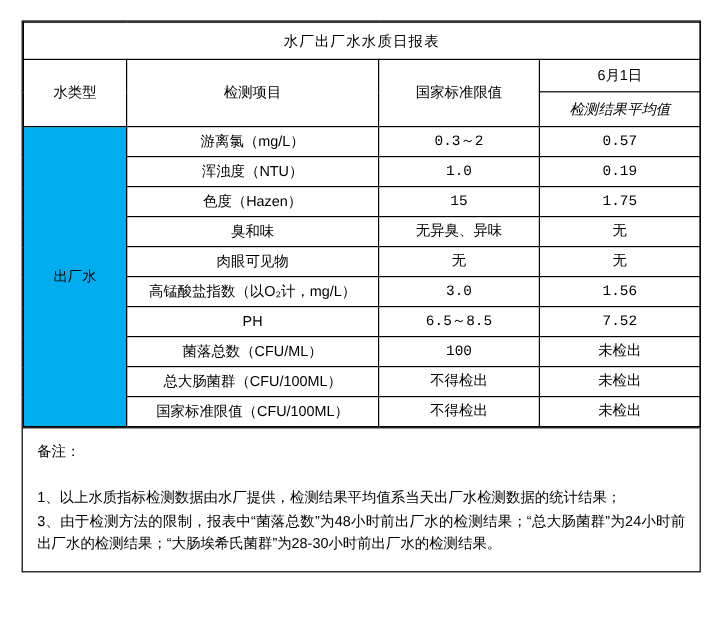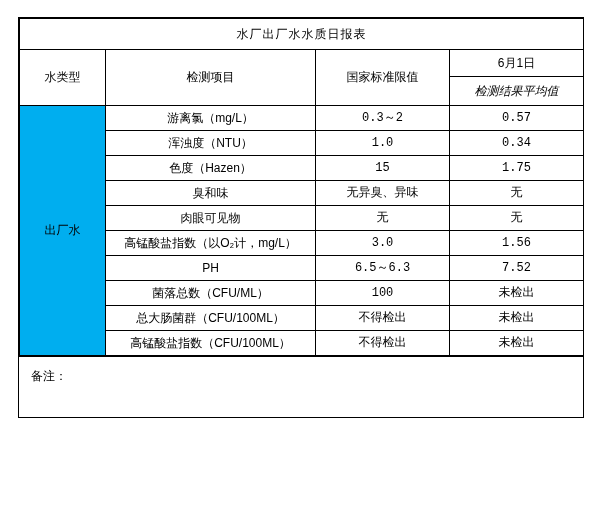--- a/index.html
+++ b/index.html
@@ -117,21 +117,21 @@
 
       <tr>
         <td class="watertype-cell" rowspan="10">出厂水</td>
         <td class="item-cell">游离氯（mg/L）</td>
         <td class="val-cell">0.3～2</td>
         <td class="val-cell">0.57</td>
       </tr>
       <tr>
         <td class="item-cell">浑浊度（NTU）</td>
         <td class="val-cell">1.0</td>
-        <td class="val-cell">0.34</td>
+        <td class="val-cell">0.19</td>
       </tr>
       <tr>
         <td class="item-cell">色度（Hazen）</td>
         <td class="val-cell">15</td>
         <td class="val-cell">1.75</td>
       </tr>
       <tr>
         <td class="item-cell">臭和味</td>
         <td class="val-cell">无异臭、异味</td>
         <td class="val-cell">无</td>
@@ -141,37 +141,39 @@
         <td class="val-cell">无</td>
         <td class="val-cell">无</td>
       </tr>
       <tr>
         <td class="item-cell">高锰酸盐指数（以O₂计，mg/L）</td>
         <td class="val-cell">3.0</td>
         <td class="val-cell">1.56</td>
       </tr>
       <tr>
         <td class="item-cell">PH</td>
-        <td class="val-cell">6.5～6.3</td>
+        <td class="val-cell">6.5～8.5</td>
         <td class="val-cell">7.52</td>
       </tr>
       <tr>
         <td class="item-cell">菌落总数（CFU/ML）</td>
         <td class="val-cell">100</td>
         <td class="val-cell">未检出</td>
       </tr>
       <tr>
         <td class="item-cell">总大肠菌群（CFU/100ML）</td>
         <td class="val-cell">不得检出</td>
         <td class="val-cell">未检出</td>
       </tr>
       <tr>
-        <td class="item-cell">高锰酸盐指数（CFU/100ML）</td>
+        <td class="item-cell">国家标准限值（CFU/100ML）</td>
         <td class="val-cell">不得检出</td>
         <td class="val-cell">未检出</td>
       </tr>
     </tbody>
   </table>
 
   <div class="notes">
     <p class="note-title">备注：</p>
+    <p>1、以上水质指标检测数据由水厂提供，检测结果平均值系当天出厂水检测数据的统计结果；</p>
+    <p>3、由于检测方法的限制，报表中“菌落总数”为48小时前出厂水的检测结果；“总大肠菌群”为24小时前出厂水的检测结果；“大肠埃希氏菌群”为28-30小时前出厂水的检测结果。</p>
   </div>
 </div>
 
 </body></html>

